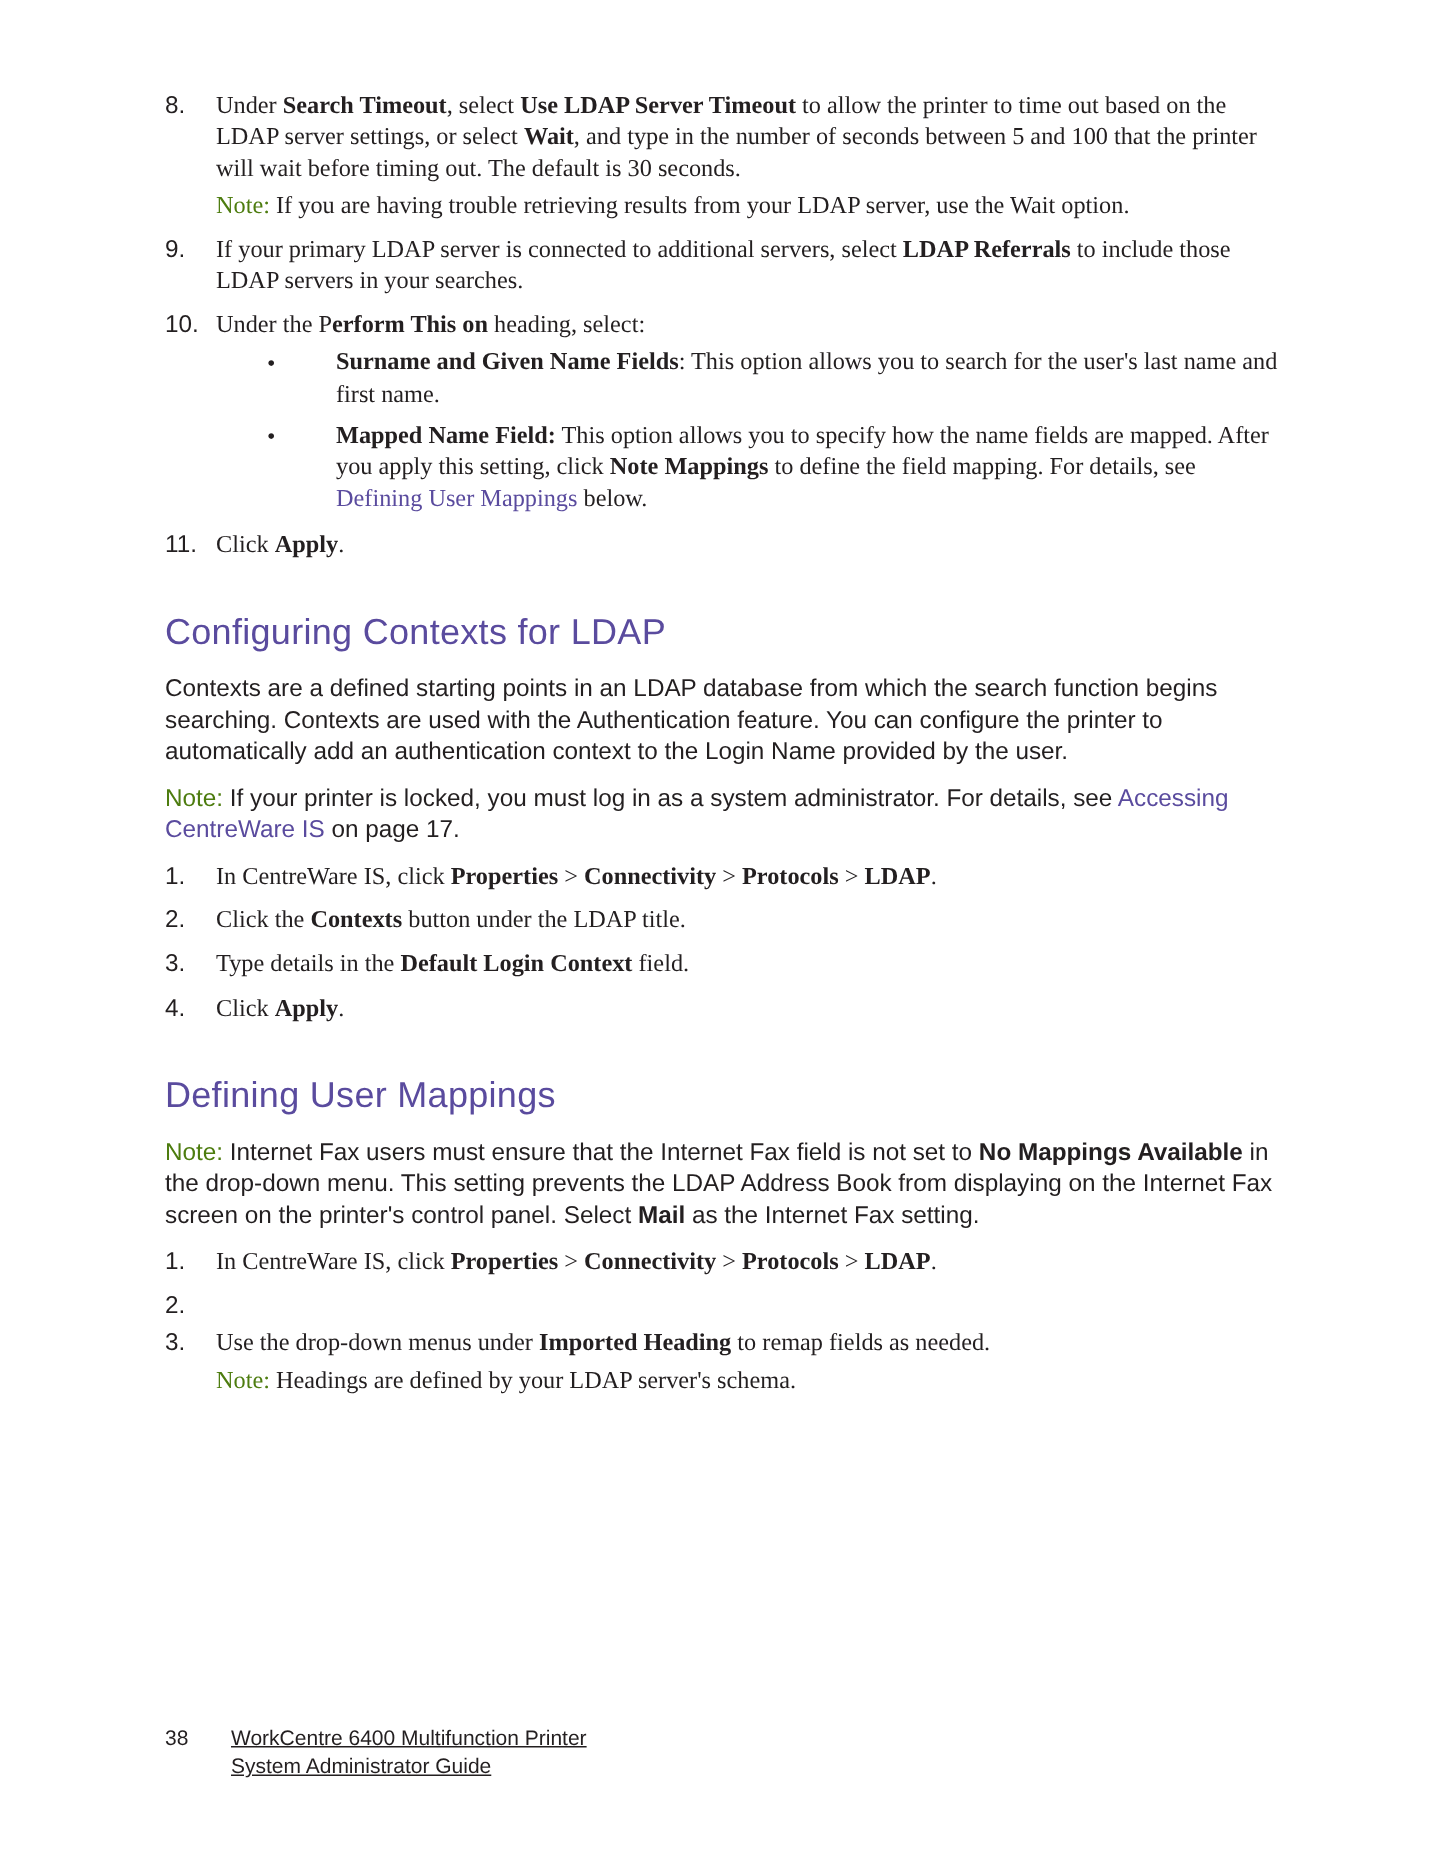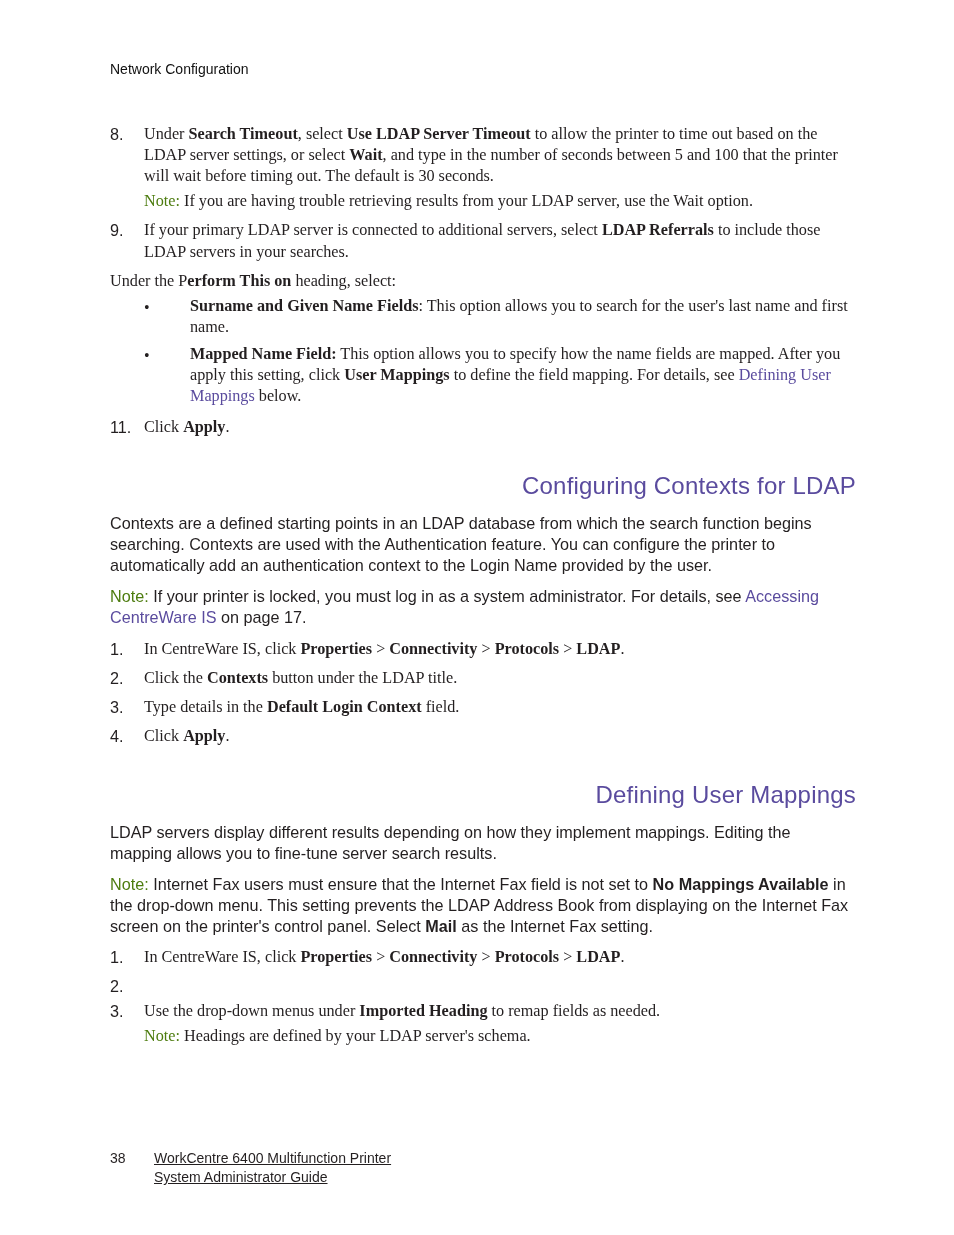--- a/index.html
+++ b/index.html
@@ -72,21 +72,20 @@
   ul.bullets > li > .btext {
     flex: 1;
     margin-left: 20px;
   }
   .h2 {
     font-size: 24px;
     color: #5a4b9e;
     font-weight: 400;
     margin: 28px 0 12px 0;
     letter-spacing: 0.2px;
-    text-align: right;
   }
   .indent {
     margin-left: 34px;
   }
   .link {
     color: #5a4b9e;
   }
   .plain {
     margin: 0 0 10px 0;
   }
@@ -106,21 +105,20 @@
     padding-left: 44px;
     display: block;
   }
   b { font-weight: 700; }
 </style>
 </head>
 <body>
 
 <div class="page">
 
-  <div class="running-head">Network Configuration</div>
 
   <ol class="main">
 
     <li>
       <div class="num">8.</div>
       <div class="body">
         <p class="para">
           <span>Under </span><b>Search Timeout</b><span>, select </span><b>Use LDAP Server Timeout</b><span> to allow the printer to time out based on the LDAP server settings, or select </span><b>Wait</b><span>, and type in the number of seconds between 5 and 100 that the printer will wait before timing out. The default is 30 seconds.</span>
         </p>
         <p class="note-block">
@@ -132,35 +130,36 @@
     <li>
       <div class="num">9.</div>
       <div class="body">
         <p class="para">
           <span>If your primary LDAP server is connected to additional servers, select </span><b>LDAP Referrals</b><span> to include those LDAP servers in your searches.</span>
         </p>
       </div>
     </li>
 
     <li>
+      <div class="num">10.</div>
       <div class="body">
         <p class="para">
           <span>Under the P</span><b>erform This on</b><span> heading, select:</span>
         </p>
         <ul class="bullets">
           <li>
             <div class="dot">•</div>
             <div class="btext">
               <b>Surname and Given Name Fields</b><span>: This option allows you to search for the user's last name and first name.</span>
             </div>
           </li>
           <li>
             <div class="dot">•</div>
             <div class="btext">
-              <b>Mapped Name Field:</b><span> This option allows you to specify how the name fields are mapped. After you apply this setting, click </span><b>User Mappings</b><span> to define the field mapping. For details, see </span><span class="link">Defining User Mappings</span><span> below.</span>
+              <b>Mapped Name Field:</b><span> This option allows you to specify how the name fields are mapped. After you apply this setting, click </span><b>Note Mappings</b><span> to define the field mapping. For details, see </span><span class="link">Defining User Mappings</span><span> below.</span>
             </div>
           </li>
         </ul>
       </div>
     </li>
 
     <li>
       <div class="num">11.</div>
       <div class="body">
         <p class="para">
@@ -209,21 +208,20 @@
       <div class="body">
           <p class="para">
         <span>Click </span><b>Apply</b><span>.</span>
       </p>
         </div>
     </li>
   </ol>
 
   <div class="h2">Defining User Mappings</div>
 
-  <p class="plain">LDAP servers display different results depending on how they implement mappings. Editing the mapping allows you to fine-tune server search results.</p>
 
   <p class="plain indent">
     <span class="note-label">Note:</span><span> Internet Fax users must ensure that the Internet Fax field is not set to </span><b>No Mappings Available</b><span> in the drop-down menu. This setting prevents the LDAP Address Book from displaying on the Internet Fax screen on the printer's control panel. Select </span><b>Mail</b><span> as the Internet Fax setting.</span>
   </p>
 
   <ol class="main">
     <li>
       <div class="num">1.</div>
       <div class="body">
           <p class="para">

